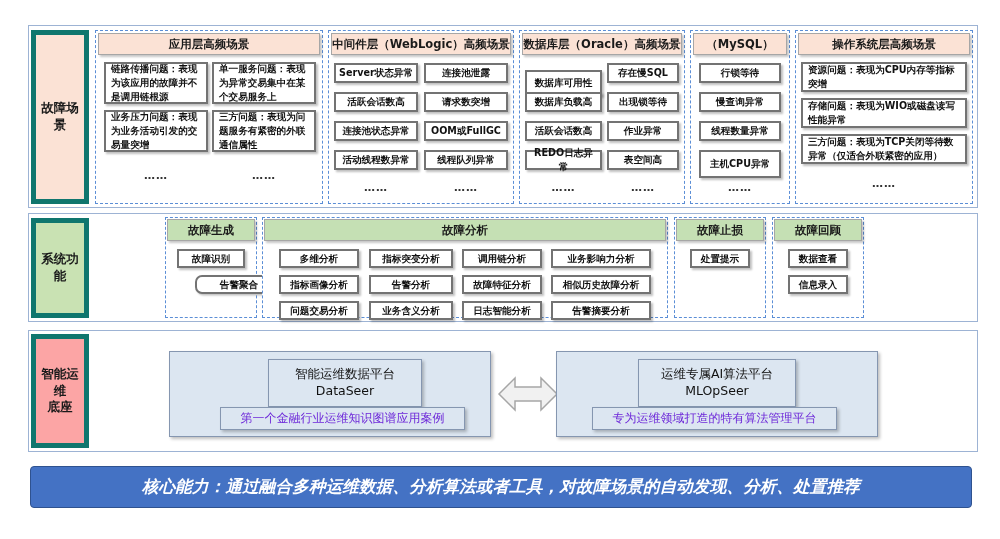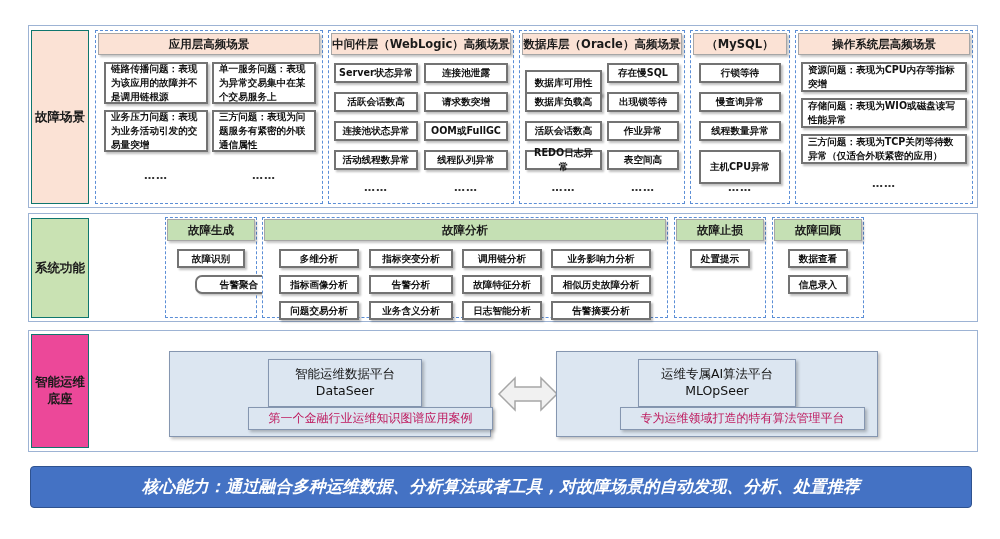--- a/index.html
+++ b/index.html
@@ -26,33 +26,33 @@
     position: absolute;
     border: 1px solid #9db3d4;
     background: #ffffff;
     box-sizing: border-box;
   }
 
   
   .cat {
     position: absolute;
     box-sizing: border-box;
-    border: 1px solid #0f766e;
+    border: 5px solid #0f766e;
     display: flex;
     align-items: center;
     justify-content: center;
     text-align: center;
     font-size: 12.5px;
     font-weight: bold;
     color: #1a1a1a;
     line-height: 1.35;
   }
   .cat-scene { background: #fbe2d5; }
   .cat-func  { background: #c9e2b3; }
-  .cat-base  { background: #ec4899; }
+  .cat-base  { background: #fca5a5; }
 
   
   .dashcol {
     position: absolute;
     box-sizing: border-box;
     border: 1px dashed #5b8ed6;
     background: #ffffff;
   }
 
   
@@ -133,23 +133,22 @@
   }
   .pcaption {
     position: absolute;
     box-sizing: border-box;
     background: #dce6f1;
     border: 1px solid #8596b0;
     display: flex;
     align-items: center;
     justify-content: center;
     font-size: 12px;
-    color: #be185d;
+    color: #6d28d9;
     box-shadow: 2px 2px 3px rgba(0,0,0,0.25);
-    margin-left: 28px;
   }
 
   
   .dblarrow {
     position: absolute;
     width: 62px; height: 46px;
   }
 
   
   #banner {
@@ -271,21 +270,21 @@
   </div>
   <div class="chip" style="left:699px; top:63px; width:82px; height:20px;">
       <span>行锁等待</span>
     </div>
   <div class="chip" style="left:699px; top:92px; width:82px; height:20px;">
       <span>慢查询异常</span>
     </div>
   <div class="chip" style="left:699px; top:121px; width:82px; height:20px;">
       <span>线程数量异常</span>
     </div>
-  <div class="chip" style="left:699px; top:150px; width:82px; height:34px;">
+  <div class="chip" style="left:699px; top:150px; width:82px; height:28px;">
       <span>主机CPU异常</span>
     </div>
   <div class="ellipsis" style="left:699px; top:182px; width:82px;"><span>……</span></div>
 
   <div class="dashcol" style="left:795px; top:30px; width:178px; height:174px;"></div>
   <div class="ghead" style="left:798px; top:33px; width:172px; height:22px;">
     <span>操作系统层高频场景</span>
   </div>
   <div class="chip wrap" style="left:801px; top:62px; width:166px; height:30px;">
       <span>资源问题：表现为CPU内存等指标突增</span>

